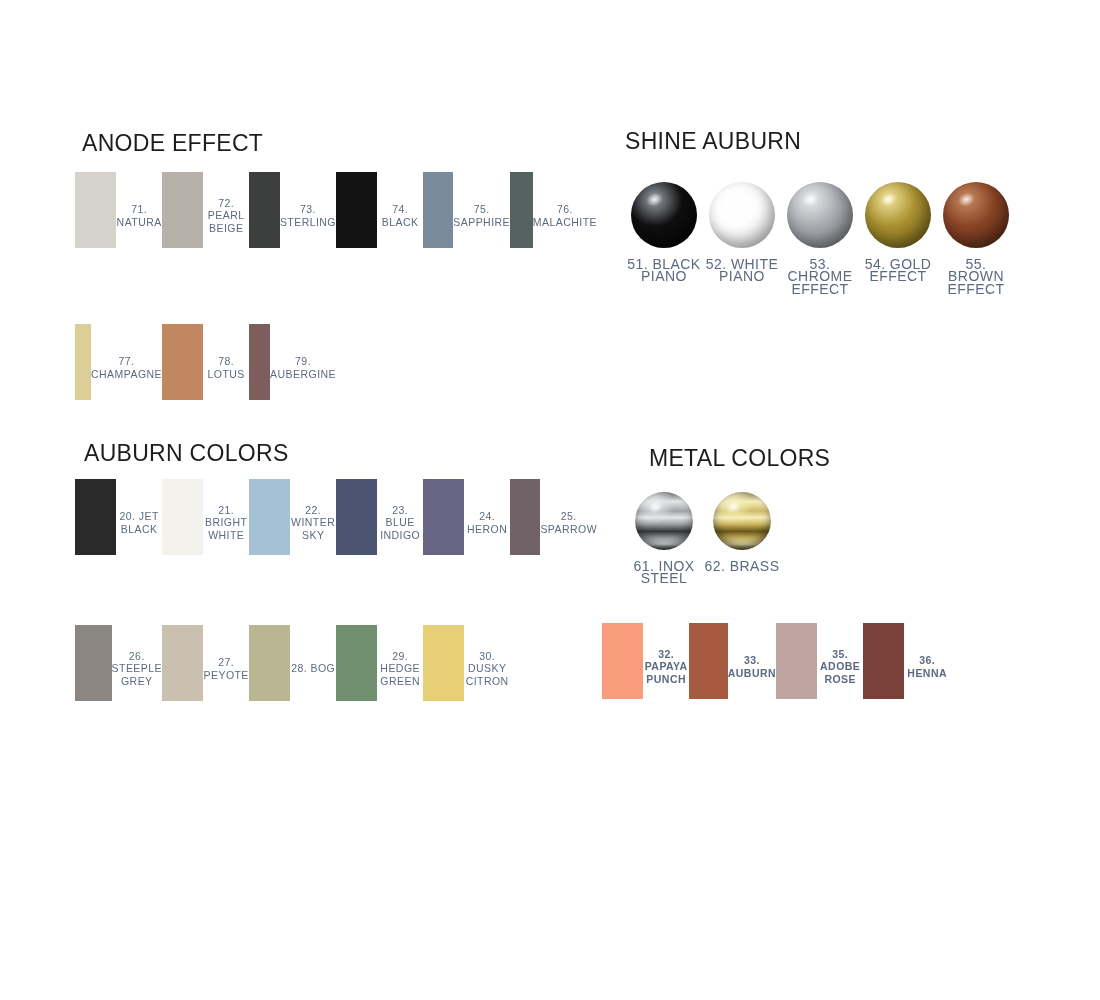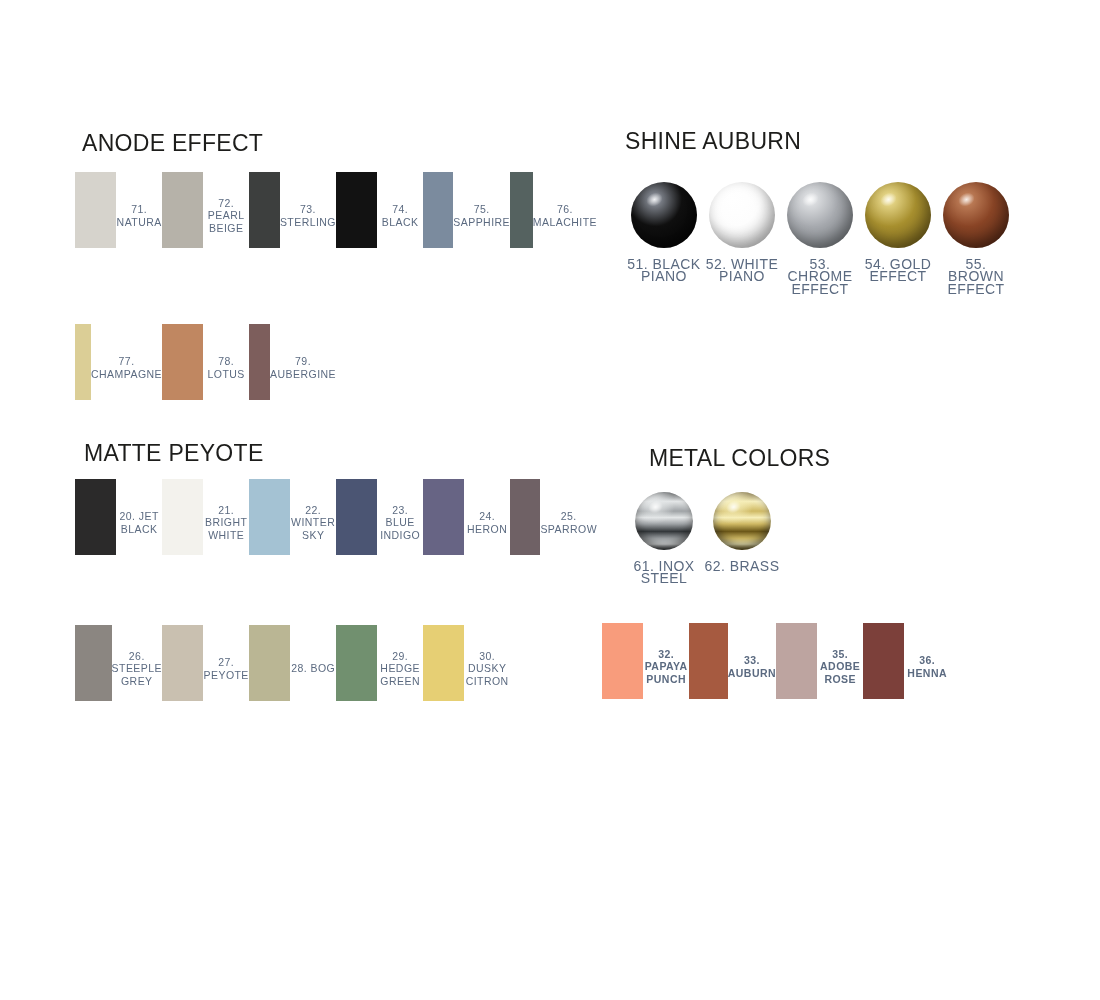--- a/index.html
+++ b/index.html
@@ -180,21 +180,21 @@
       </div>
       <div class="sphere-cell">
         <div class="sphere-wrap">
           <div class="sphere" style="background: radial-gradient(circle at 36% 26%, rgb(201, 138, 99) 0%, rgb(138, 69, 38) 42%, rgb(77, 35, 18) 100%); box-shadow: rgba(0, 0, 0, 0.35) -4px -6px 14px inset;"></div>
           <div style="position: absolute; left: 22%; top: 16%; width: 26%; height: 20%; border-radius: 50%; background: radial-gradient(rgba(255, 255, 255, 0.85) 0%, rgba(255, 255, 255, 0) 70%); transform: rotate(-25deg); pointer-events: none;"></div>
         </div>
         <div class="sphere-label">55.<br>BROWN<br>EFFECT</div>
       </div>
     </div>
 
-  <div class="section-title" style="left:84px; top:440px;">MATTE PEYOTE</div>
+  <div class="section-title" style="left:84px; top:440px;">AUBURN COLORS</div>
 
   <div class="row" id="matte-row-0" style="left:75px; top:479px;">
       <div class="cell">
         <div class="chip" style="background: rgb(43, 42, 42);"></div>
         <div class="chip-label">20. JET<br>BLACK</div>
       </div>
       <div class="cell">
         <div class="chip" style="background: rgb(243, 242, 237);"></div>
         <div class="chip-label">21.<br>BRIGHT<br>WHITE</div>
       </div>

